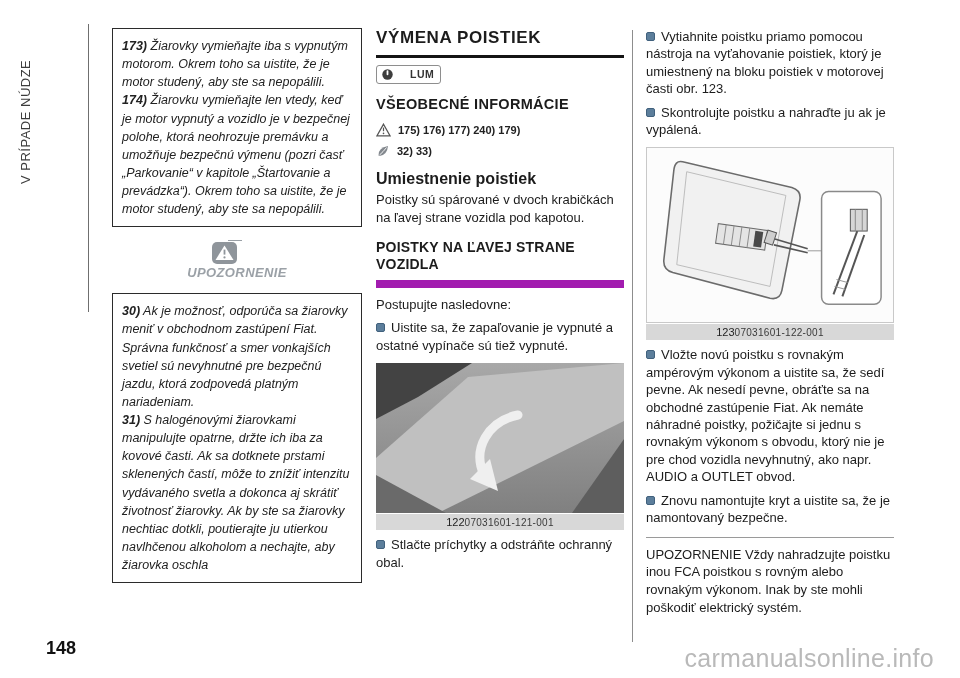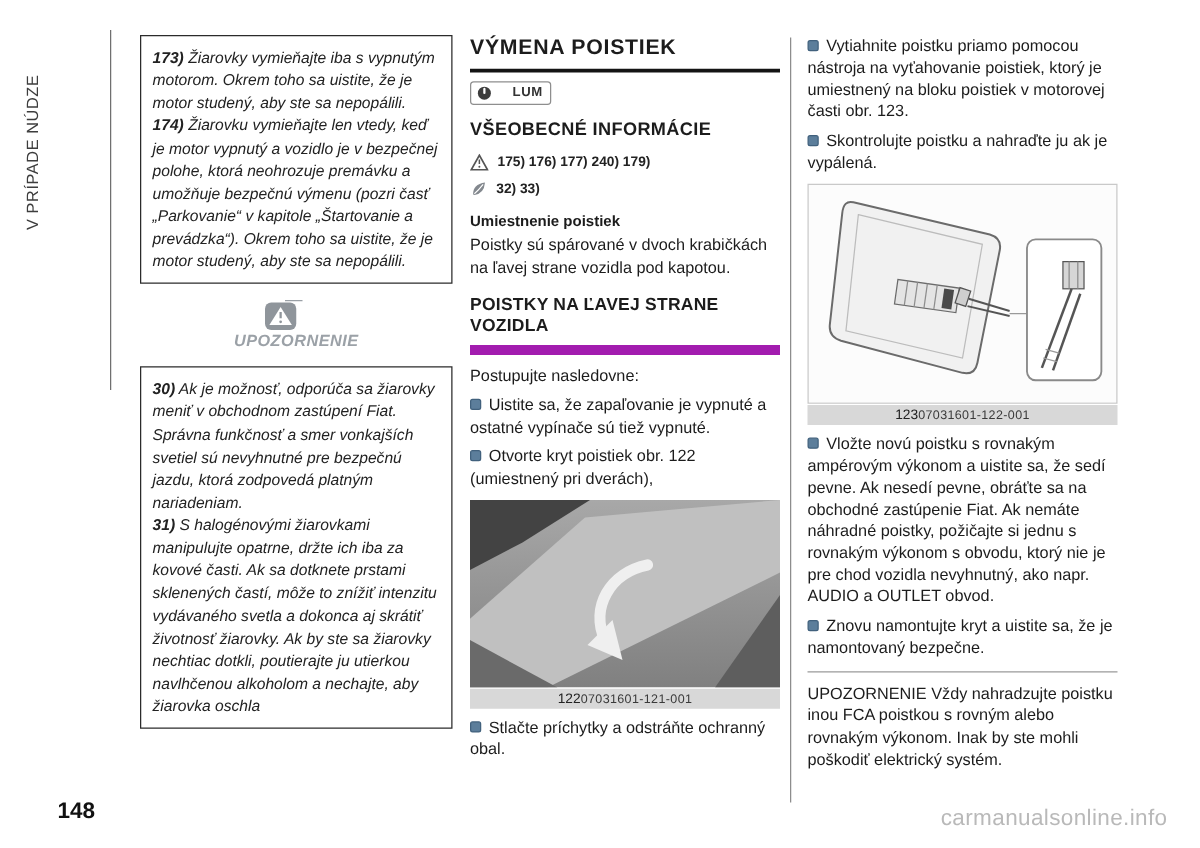--- a/index.html
+++ b/index.html
@@ -12,21 +12,21 @@
 
   
   .sidebar-label{
     position:absolute; top:24px; left:18px; height:160px;
     writing-mode:vertical-rl; transform:rotate(180deg);
     font-size:13px; color:#3d3d3d; letter-spacing:0.5px;
   }
   .sidebar-rule{ position:absolute; left:88px; top:24px; width:1px; height:288px; background:#6f6f6f; }
   .col-divider{ position:absolute; left:632px; top:30px; width:1px; height:612px; background:#8d8d8d; }
   .page-number{ position:absolute; left:46px; top:638px; font-size:18px; font-weight:bold; color:#111; }
-  .watermark{ position:absolute; right:26px; top:644px; font-size:18px; color:#b9b9b9; letter-spacing:0.3px; }
+  .watermark{ position:absolute; right:26px; top:644px; font-size:25px; color:#b9b9b9; letter-spacing:0.3px; }
 
   
   .col{ position:absolute; top:28px; }
   .col1{ left:112px; width:250px; }
   .col2{ left:376px; width:248px; }
   .col3{ left:646px; width:248px; }
 
   
   .note-box{
     border:1px solid #2b2b2b; padding:8px 9px;
@@ -44,21 +44,21 @@
     padding-bottom:7px; border-bottom:3px solid #141414;
   }
   .lum-badge{
     display:inline-flex; align-items:flex-start; gap:16px;
     border:1px solid #8e8e8e; border-radius:3px;
     padding:2px 6px 2px 4px; margin:7px 0 6px 0;
   }
   .lum-badge .lum-text{ font-size:10.5px; font-weight:bold; color:#333; letter-spacing:0.5px; }
   .h2{ font-size:14.5px; font-weight:bold; line-height:1.2; letter-spacing:0.3px; margin:6px 0 10px; }
   .refs-row{ display:flex; align-items:center; gap:7px; font-weight:bold; font-size:11px; margin:7px 0; color:#222; }
-  .subhead{ font-weight:bold; font-size:12px; margin:12px 0 3px; }
+  .subhead{ font-weight:bold; font-size:16px; margin:12px 0 3px; }
   .body-text{ font-size:13px; line-height:1.36; }
   .h3{
     font-size:14px; font-weight:bold; line-height:1.25; letter-spacing:0.2px;
     margin-top:12px; padding-bottom:6px; border-bottom:8px solid #a21caf; margin-bottom:8px;
   }
   .bullet{ font-size:13px; line-height:1.34; margin-top:6px; }
   .bullet .sq{
     display:inline-block; width:9px; height:9px;
     background:#5c7e9b; border:1px solid #41617d; border-radius:2px;
     margin-right:6px;
@@ -141,21 +141,20 @@
     <span>32) 33)</span>
   </div>
 
   <div class="subhead">Umiestnenie poistiek</div>
   <p class="body-text">Poistky sú spárované v dvoch krabičkách na ľavej strane vozidla pod kapotou.</p>
 
   <div class="h3">POISTKY NA ĽAVEJ STRANE VOZIDLA</div>
   <p class="body-text">Postupujte nasledovne:</p>
 
   <p class="bullet"><span class="sq"></span><span>Uistite sa, že zapaľovanie je vypnuté a ostatné vypínače sú tiež vypnuté.</span></p>
-  <p class="bullet"><span class="sq"></span><span>Otvorte kryt poistiek obr. 122 (umiestnený pri dverách),</span></p>
 
   <div class="figure">
     <svg class="fig-img" viewBox="0 0 248 150" height="150" preserveAspectRatio="none">
       <defs>
         <linearGradient id="g122" x1="0" y1="0" x2="0" y2="1">
           <stop offset="0" stop-color="#a8a8a8"></stop>
           <stop offset="1" stop-color="#808080"></stop>
         </linearGradient>
       </defs>
       <rect width="248" height="150" fill="url(#g122)"></rect>

